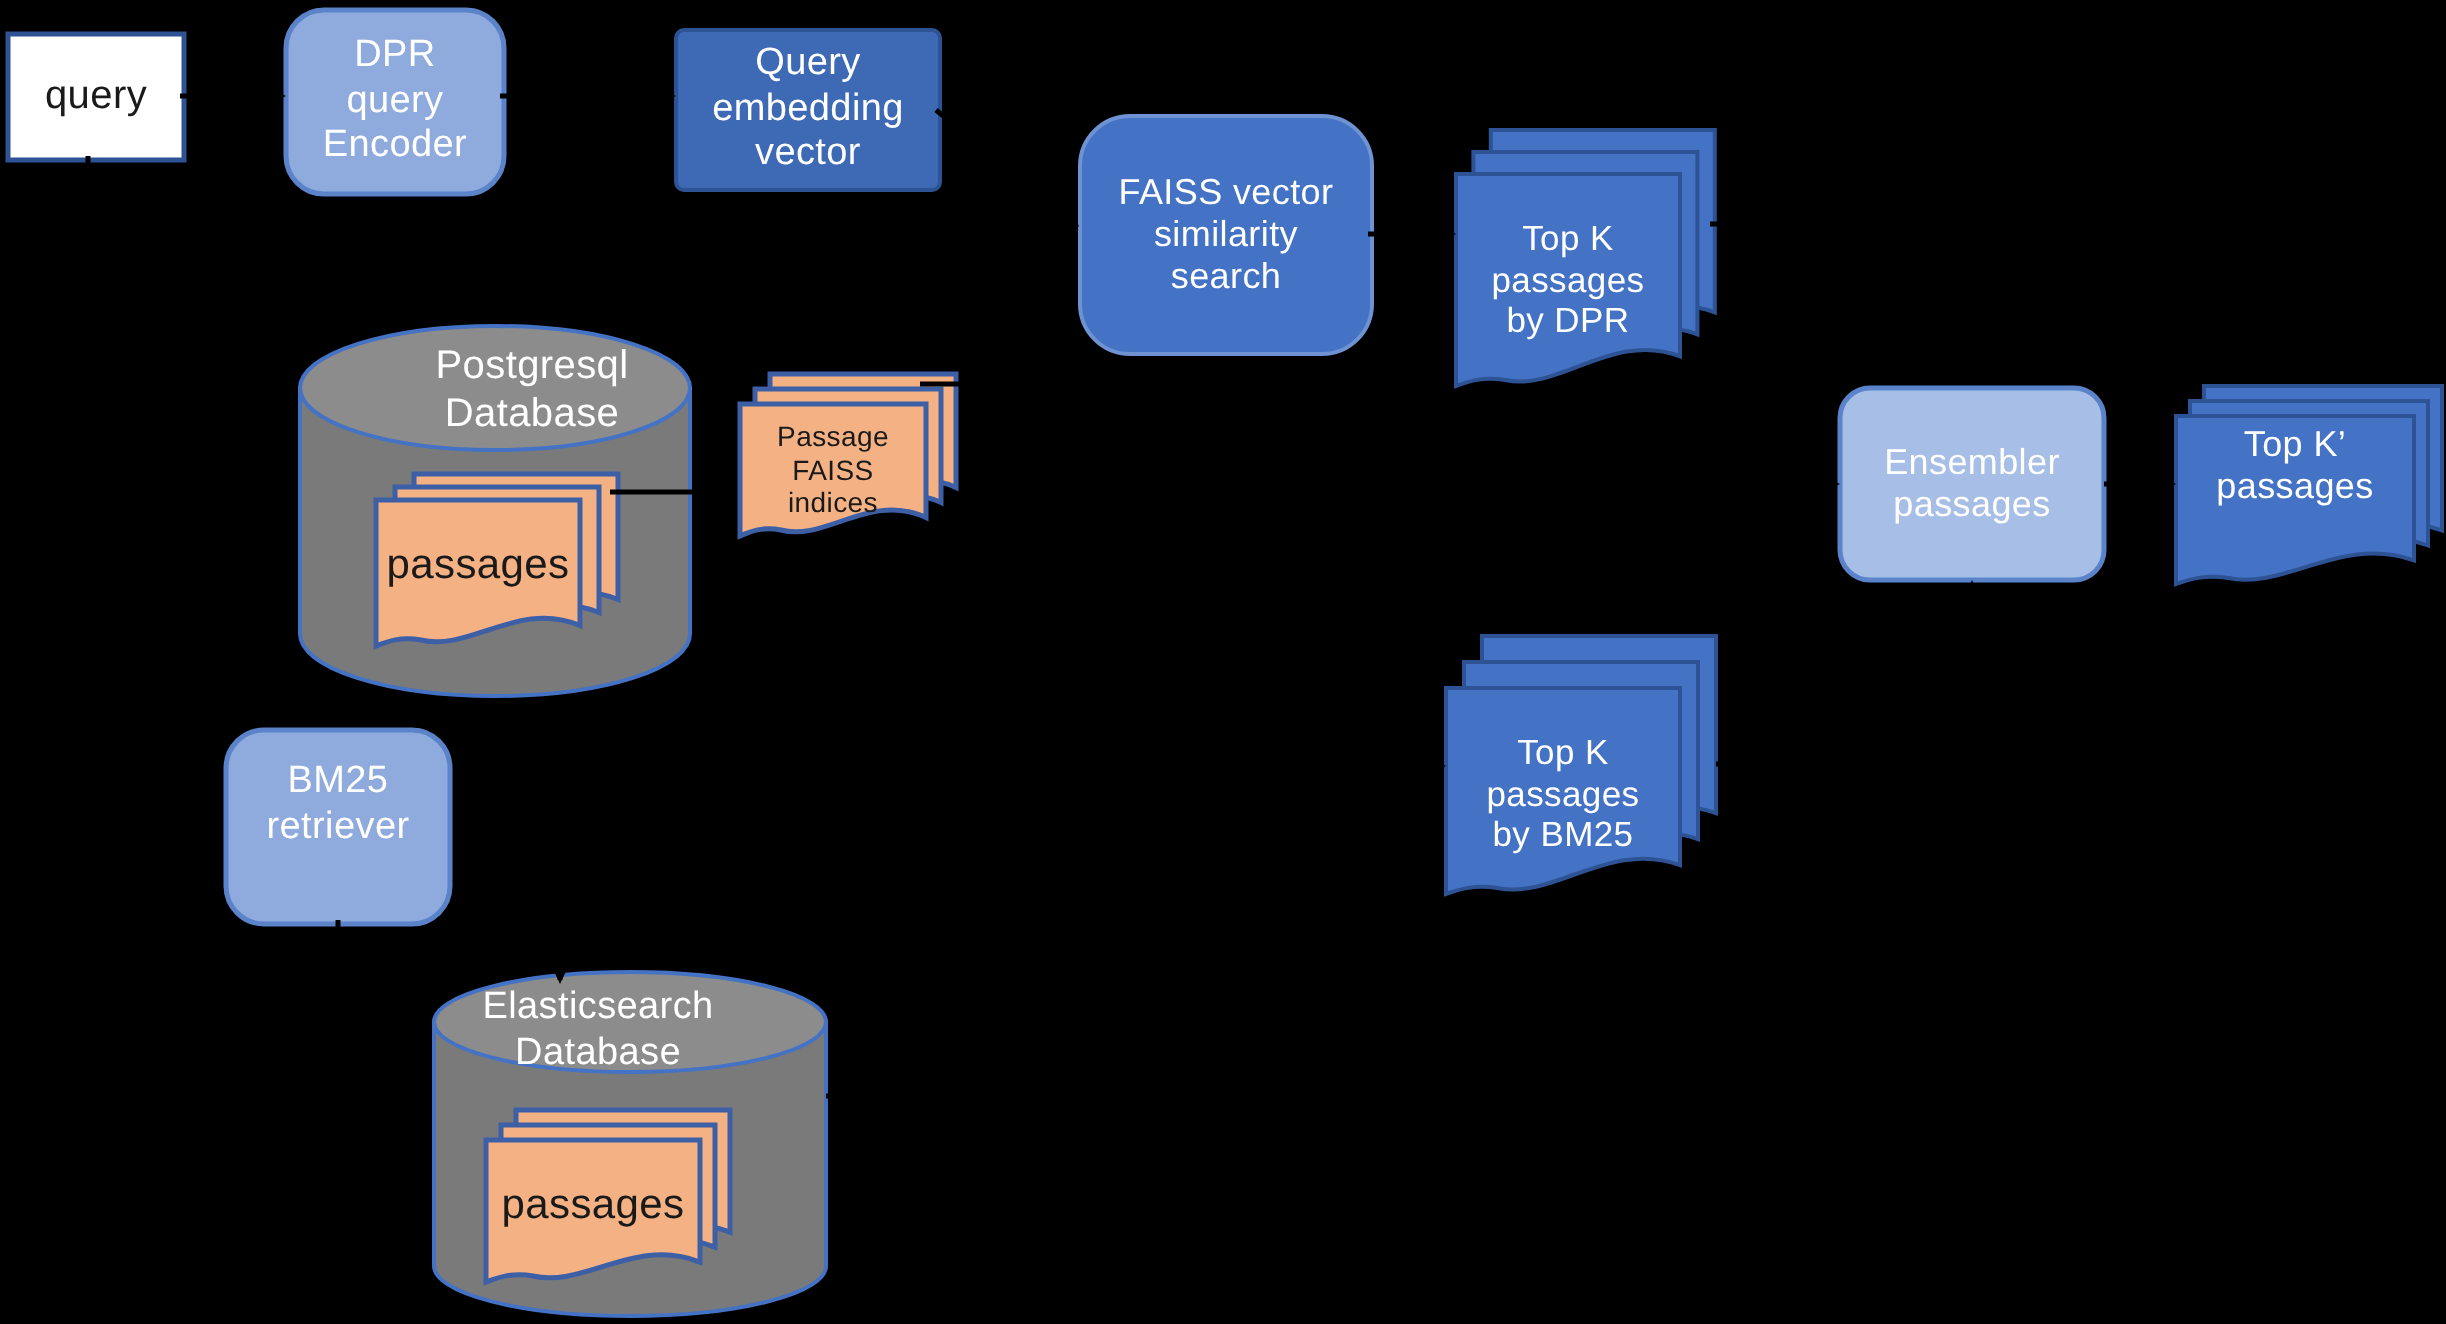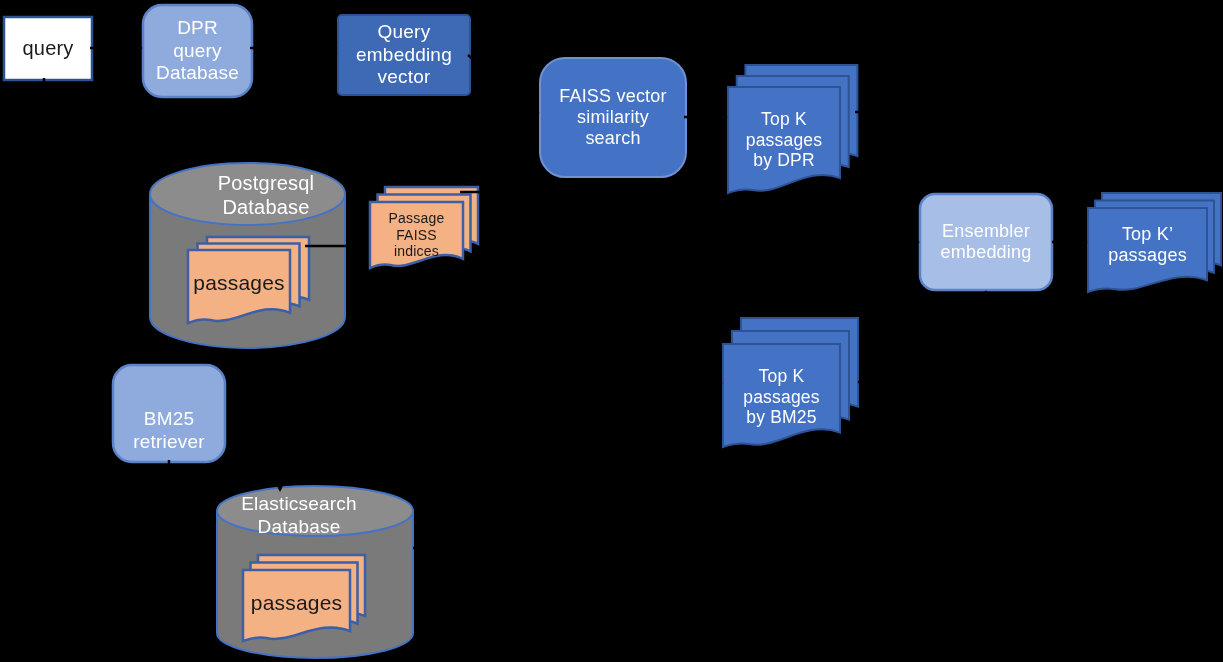--- a/index.html
+++ b/index.html
@@ -97,41 +97,41 @@
     <path class="arrow" marker-end="url(#ah)" d="M460,192 H562 V184"></path>
     <path class="arrow" marker-end="url(#ah)" d="M44,78 V413 H107"></path>
     <path class="arrow" marker-end="url(#ah)" d="M169,460 V481 H280 V490"></path>
     <path class="arrow" marker-end="url(#ah)" d="M413,548 H556 V383 H721"></path>
     <path class="arrow" marker-end="url(#ah)" d="M858,382 H986 V292"></path>
   </svg>
 
   <div class="node-label dark" style="left:4px;top:17px;width:88px;height:63px;font-size:20px;">query</div>
   <div class="node-label white" style="left:143px;top:5px;width:109px;height:92px;font-size:19px;">DPR
 query
-Database</div>
+Encoder</div>
   <div class="node-label white" style="left:338px;top:15px;width:132px;height:80px;font-size:19px;">Query
 embedding
 vector</div>
   <div class="node-label white" style="left:540px;top:58px;width:146px;height:119px;font-size:18px;">FAISS vector
 similarity
 search</div>
   <div class="node-label white" style="left:728px;top:92px;width:112px;height:96px;font-size:17.5px;">Top K
 passages
 by DPR</div>
   <div class="node-label white" style="left:920px;top:194px;width:132px;height:96px;font-size:18px;">Ensembler
-embedding</div>
-  <div class="node-label white" style="left:1088px;top:208px;width:119px;height:74px;font-size:18px;">Top K’
+passages</div>
+  <div class="node-label white" style="left:1088px;top:196px;width:119px;height:74px;font-size:18px;">Top K’
 passages</div>
   <div class="node-label white" style="left:150px;top:167px;width:232px;height:58px;font-size:20px;">Postgresql
 Database</div>
   <div class="node-label dark" style="left:188px;top:252px;width:102px;height:62px;font-size:21px;">passages</div>
   <div class="node-label dark" style="left:370px;top:206px;width:93px;height:58px;font-size:14px;">Passage
 FAISS
 indices</div>
-  <div class="node-label white" style="left:113px;top:382px;width:112px;height:97px;font-size:19px;">BM25
+  <div class="node-label white" style="left:113px;top:354px;width:112px;height:97px;font-size:19px;">BM25
 retriever</div>
   <div class="node-label white" style="left:217px;top:489px;width:164px;height:53px;font-size:19px;">Elasticsearch
 Database</div>
   <div class="node-label dark" style="left:243px;top:572px;width:107px;height:62px;font-size:21px;">passages</div>
   <div class="node-label white" style="left:723px;top:349px;width:117px;height:96px;font-size:17.5px;">Top K
 passages
 by BM25</div>
 
 </div>
 

